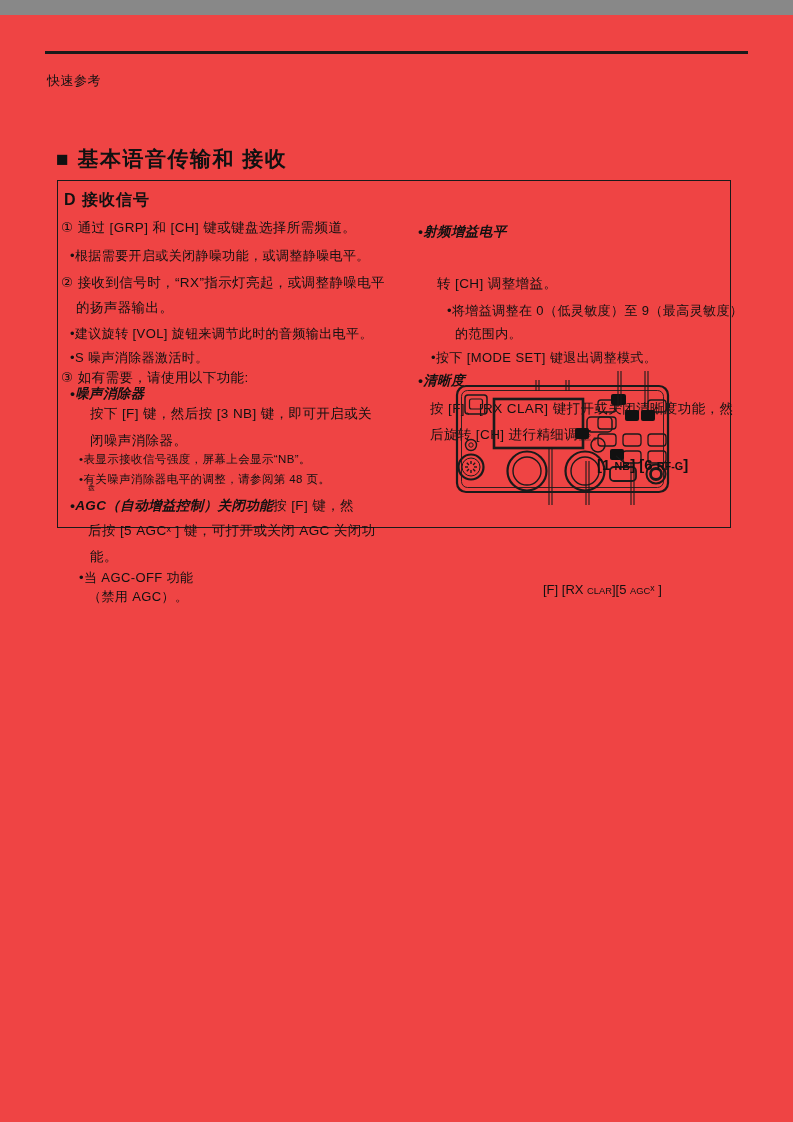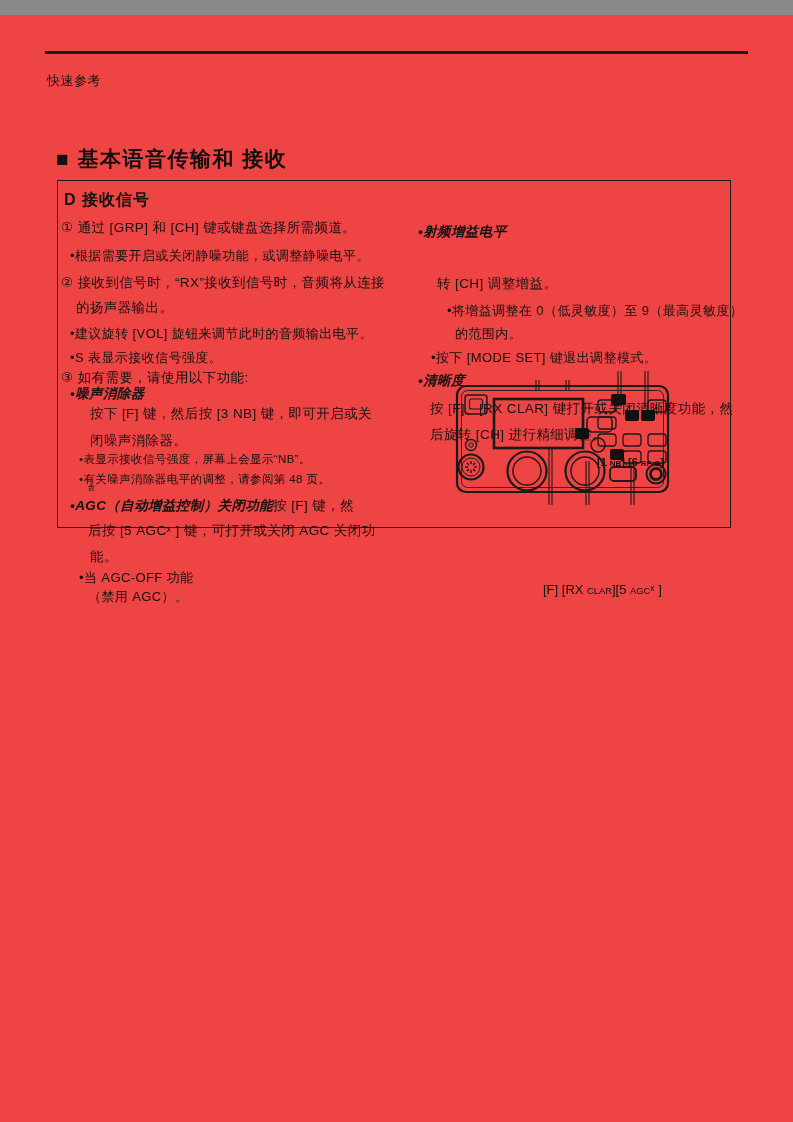--- a/index.html
+++ b/index.html
@@ -29,42 +29,42 @@
   .l12{left:70px;top:482px;} .l13{left:88px;top:507px;}
   .l14{left:90px;top:533px;} .l15{left:79px;top:554px;text-align:center;}
   .l16{left:88px;top:573px;}
   
   .r0{left:418px;top:208px;} .r1{left:437px;top:234px;}
   .r2{left:437px;top:260px;} .r3{left:447px;top:287px;}
   .r4{left:455px;top:310px;} .r5{left:431px;top:334px;}
   .r6{left:418px;top:357px;} .r7{left:430px;top:385px;}
   .r8{left:430px;top:411px;}
   .fig{position:absolute;left:445px;top:348px;width:300px;height:150px;z-index:3;}
-  .figlab-top{left:597px;top:441px;font-size:11px;font-weight:bold;letter-spacing:0;z-index:4;}
+  .figlab-top{left:597px;top:441px;font-size:15px;font-weight:bold;letter-spacing:0;z-index:4;}
   .figlab-bot{left:543px;top:567px;font-size:13px;letter-spacing:0;z-index:4;}
   .sm{font-size:72%;}
 </style>
 </head>
 <body>
 
 <div class="page">
 
   <div class="top-rule"></div>
   <div class="abs hdr">快速参考</div>
   <div class="abs sec">■ 基本语音传输和 接收</div>
 
   <div class="box"></div>
   <div class="abs box-title">D 接收信号</div>
 
   <div class="t l0">① 通过 [GRP] 和 [CH] 键或键盘选择所需频道。</div>
   <div class="t l1 s12">•根据需要开启或关闭静噪功能，或调整静噪电平。</div>
-  <div class="t l2">② 接收到信号时，“RX”接收到信号时，音频将从连接</div>
+  <div class="t l2">② 接收到信号时，“RX”指示灯亮起，或调整静噪电平</div>
   <div class="t l3">的扬声器输出。</div>
   <div class="t l4 s12">•建议旋转 [VOL] 旋钮来调节此时的音频输出电平。</div>
-  <div class="t l5 s12">•S 表显示接收信号强度。</div>
+  <div class="t l5 s12">•S 噪声消除器激活时。</div>
   <div class="t l6">③ 如有需要，请使用以下功能:</div>
   <div class="t l7 bi">•噪声消除器</div>
   <div class="t l8">按下 [F] 键，然后按 [3 NB] 键，即可开启或关</div>
   <div class="t l9">闭噪声消除器。</div>
   <div class="t l10 s11">•表显示接收信号强度，屏幕上会显示“NB”。</div>
   <div class="t l11 s11">•有关噪声消除器电平的调整，请参阅第 48 页。</div>
   <div class="t lg">盘</div>
   <div class="t l12"><span class="bi">•AGC（自动增益控制）关闭功能</span><span>按 [F] 键，然</span></div>
   <div class="t l13">后按 [5 AGCˣ ] 键，可打开或关闭 AGC 关闭功</div>
   <div class="t l14">能。</div>

